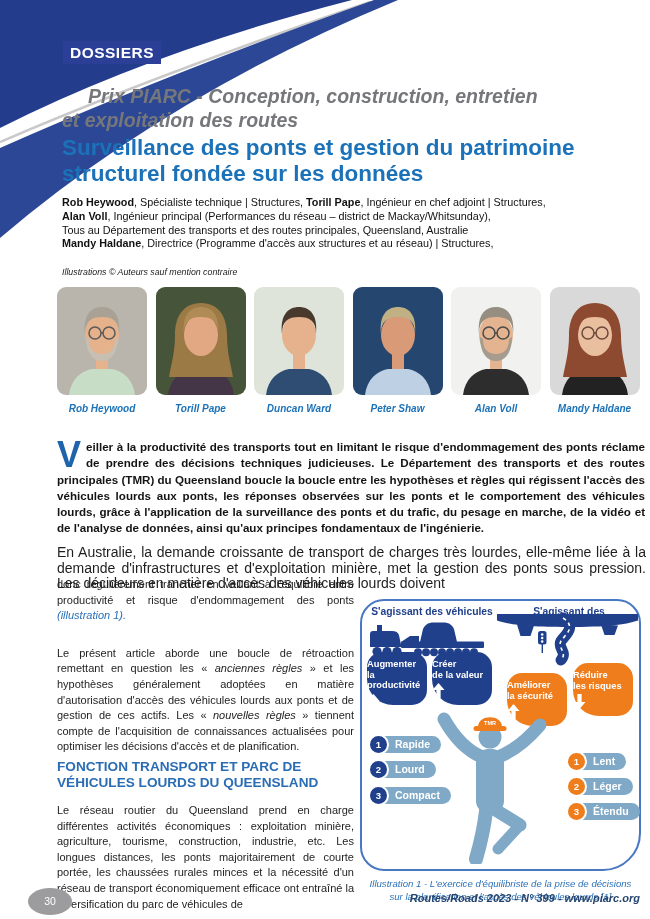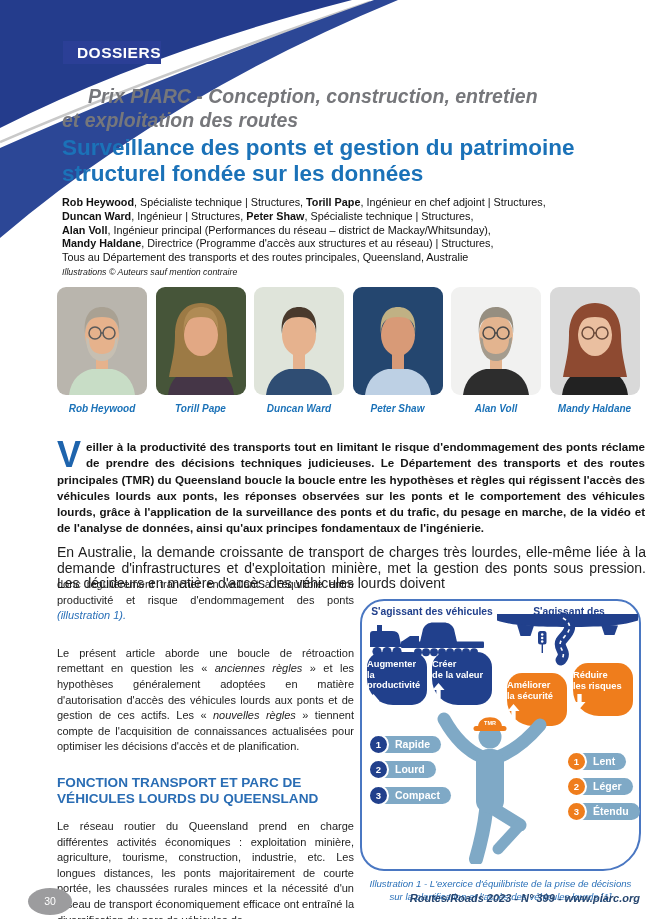--- a/index.html
+++ b/index.html
@@ -9,21 +9,21 @@
     --boxborder:#4a77c2; --pagenumgray:#9c9c9e; --ink:#1c1c1c;
   }
   *{margin:0;padding:0;box-sizing:border-box}
   html,body{background:#fff}
   body{font-family:"Liberation Sans",sans-serif;color:var(--ink)}
   .page{position:relative;width:650px;height:919px;background:#fff;overflow:hidden}
 
   .corner{position:absolute;left:0;top:0;width:400px;height:240px}
 
   .badge{position:absolute;left:63px;top:41px;width:98px;height:23px;background:var(--badge);
-    color:#fff;font-weight:bold;font-size:15.5px;letter-spacing:.5px;text-align:right;line-height:23px}
+    color:#fff;font-weight:bold;font-size:15.5px;letter-spacing:.5px;text-align:center;line-height:23px}
 
   .kicker{position:absolute;left:62px;top:85px;font-style:italic;font-weight:bold;
     color:var(--kickergray);font-size:19.5px;line-height:23.5px}
   .kicker .k1{text-indent:26px}
 
   .title{position:absolute;left:62px;top:135px;color:var(--titleblue);
     font-size:22.5px;line-height:25.5px;font-weight:bold}
 
   .authors{position:absolute;left:62px;top:196px;font-size:10.8px;line-height:13.8px;color:#111}
   .seg-b{font-weight:bold}
@@ -40,21 +40,21 @@
     font-size:11.6px;line-height:16.3px;text-align:justify;color:#141414}
   .dropcap{float:left;font-size:36px;line-height:27px;padding:2px 5px 0 0;
     color:#1e64ad;font-weight:bold}
 
   .p2wide{position:absolute;left:57px;top:545px;width:589px;font-size:14px;
     line-height:15.6px;text-align:justify;color:#1e1e1e}
   .leftcol{position:absolute;left:57px;top:577px;width:297px;font-size:11px;
     line-height:15.6px;text-align:justify;color:#1e1e1e}
   .leftcol p{margin:0}
   .gap1{margin-top:22px !important}
-  .sechead{margin-top:20px;color:var(--headblue);font-size:13.6px;line-height:16px;font-weight:bold;text-align:left}
+  .sechead{margin-top:4px;color:var(--headblue);font-size:13.6px;line-height:16px;font-weight:bold;text-align:left}
   .gap2{margin-top:12px !important}
 
   .fig{position:absolute;left:360px;top:599px;width:281px;height:272px;background:#fff;
     border:2px solid var(--boxborder);border-radius:24px 24px 38px 24px}
   .fhead{position:absolute;top:5px;font-weight:bold;font-size:10.3px;color:var(--navy);text-align:center}
   .fhead.l{left:0;width:140px}
   .fhead.r{left:138px;width:138px}
   .trucksvg{position:absolute;left:6px;top:17px;width:116px;height:40px}
   .bridgesvg{position:absolute;left:133px;top:10px;width:145px;height:60px}
   .personsvg{position:absolute;left:68px;top:98px;width:120px;height:165px}
@@ -109,24 +109,23 @@
 
   <div class="kicker">
     <div class="k1">Prix PIARC - Conception, construction, entretien</div>
     <div class="k2">et exploitation des routes</div>
   </div>
 
   <h1 class="title"><span>Surveillance des ponts et gestion du patrimoine</span><br><span>structurel fondée sur les données</span></h1>
 
   <div class="authors" id="author-lines">
       <div><span class="seg-b">Rob Heywood</span><span>, Spécialiste technique | Structures, </span><span class="seg-b">Torill Pape</span><span>, Ingénieur en chef adjoint | Structures,</span></div>
-      <div><span class="seg-b">Duncan Ward</span><span>, Ingénieur | Structures, </span><span class="seg-b">Peter Shaw</span><span>, Spécialiste technique | Structures,</span></div>
       <div><span class="seg-b">Alan Voll</span><span>, Ingénieur principal (Performances du réseau – district de Mackay/Whitsunday),</span></div>
+      <div><span>Tous au Département des transports et des routes principales, Queensland, Australie</span></div>
       <div><span class="seg-b">Mandy Haldane</span><span>, Directrice (Programme d'accès aux structures et au réseau) | Structures,</span></div>
-      <div><span>Tous au Département des transports et des routes principales, Queensland, Australie</span></div>
     </div>
   <div class="credit">Illustrations © Auteurs sauf mention contraire</div>
 
   <div class="photos" id="photo-row">
       <div class="pcell">
         <svg viewBox="0 0 90 108">
           <rect width="90" height="108" fill="#b9b5ad"></rect>
           <rect x="39" y="62" width="12" height="22" fill="#e6b28c"></rect>
           <path d="M12,108 C14,92 24,84 35,82 L55,82 C66,84 76,92 78,108 Z" fill="#c8ddc6"></path>
           <path d="M45,16 C27,16 19,30 19,48 C19,66 15,78 13,90 L77,90 C75,78 71,66 71,48 C71,30 63,16 45,16 Z" fill="none"></path>

